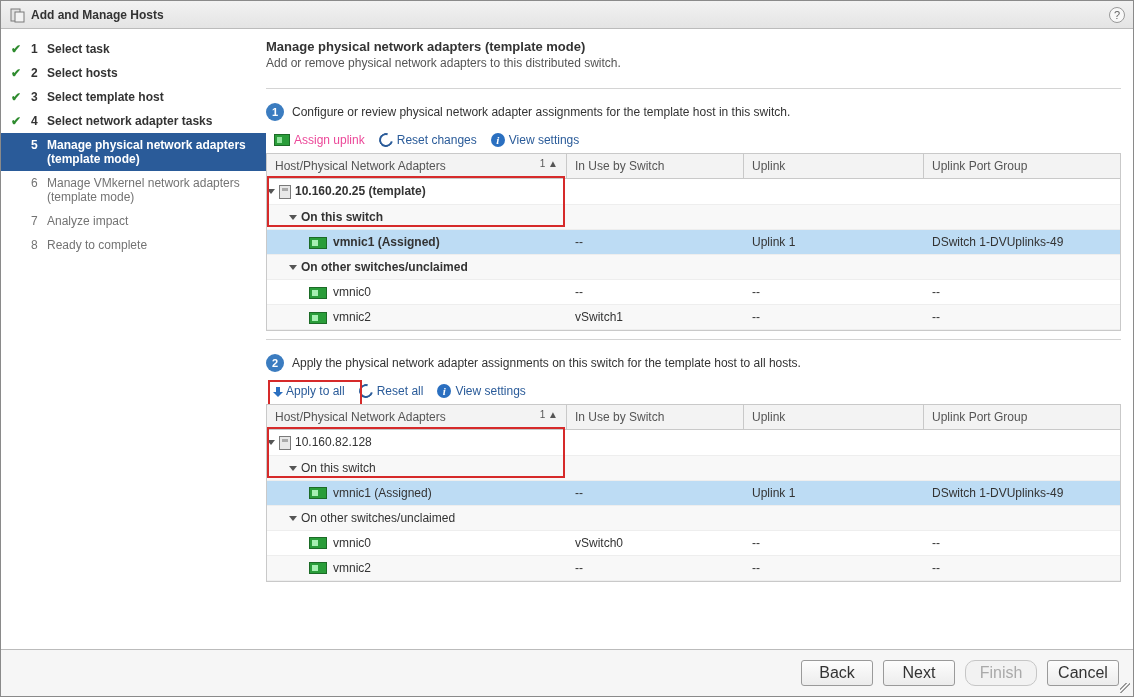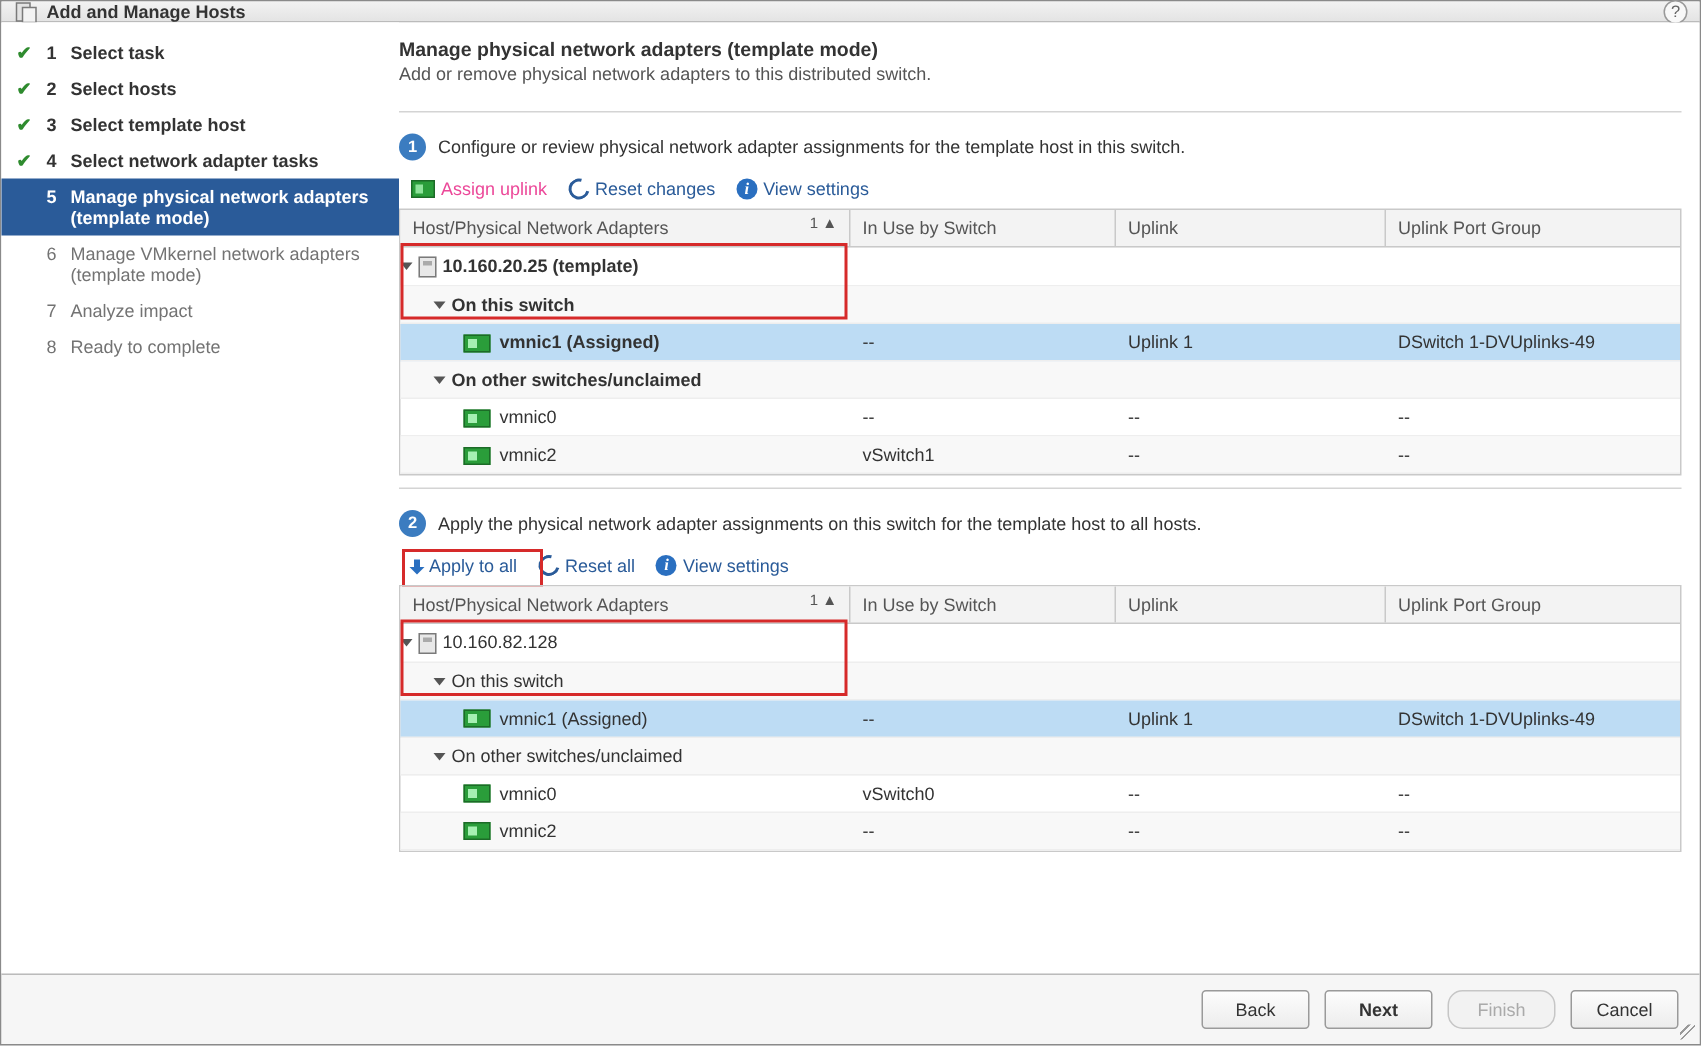--- a/index.html
+++ b/index.html
@@ -13,21 +13,21 @@
   .dialog {
     width: 1134px;
     height: 697px;
     border: 1px solid #8a8a8a;
     background: #f6f6f6;
     display: flex;
     flex-direction: column;
     position: relative;
   }
   .titlebar {
-    height: 14px;
+    height: 28px;
     background: linear-gradient(#f2f2f2,#e4e4e4);
     border-bottom: 1px solid #bbb;
     display: flex;
     align-items: center;
     padding: 0 8px;
     gap: 6px;
   }
   .titlebar .title-text { font-weight: bold; color:#333; }
   .help-icon {
     margin-left: auto;
@@ -188,25 +188,25 @@
   .footer {
     border-top:1px solid #bbb;
     padding:10px 14px;
     display:flex; justify-content:flex-end; gap:10px;
     background:#f6f6f6;
   }
   .btn {
     min-width:72px; height:26px;
     background:linear-gradient(#fdfdfd,#ececec);
     border:1px solid #9a9a9a; border-radius:3px;
-    color:#333; font-size:12px;
+    color:#333; font-size:16px;
     display:flex;align-items:center;justify-content:center;
     cursor:pointer;
   }
-  .btn.primary{font-weight:bold;}
+  .btn.primary{font-weight:normal;}
   .btn.disabled{color:#aaa; border-color:#c6c6c6;background:#f2f2f2;cursor:default;border-radius:10px;}
   .resize-grip{
     position:absolute; right:3px; bottom:3px;
     width:10px;height:10px;
     background:
       linear-gradient(135deg, transparent 4px, #999 4px, #999 5px, transparent 5px),
       linear-gradient(135deg, transparent 7px, #999 7px, #999 8px, transparent 8px);
   }
   .section-wrap{ position:relative; }
   .grid-wrap{ position:relative;}

